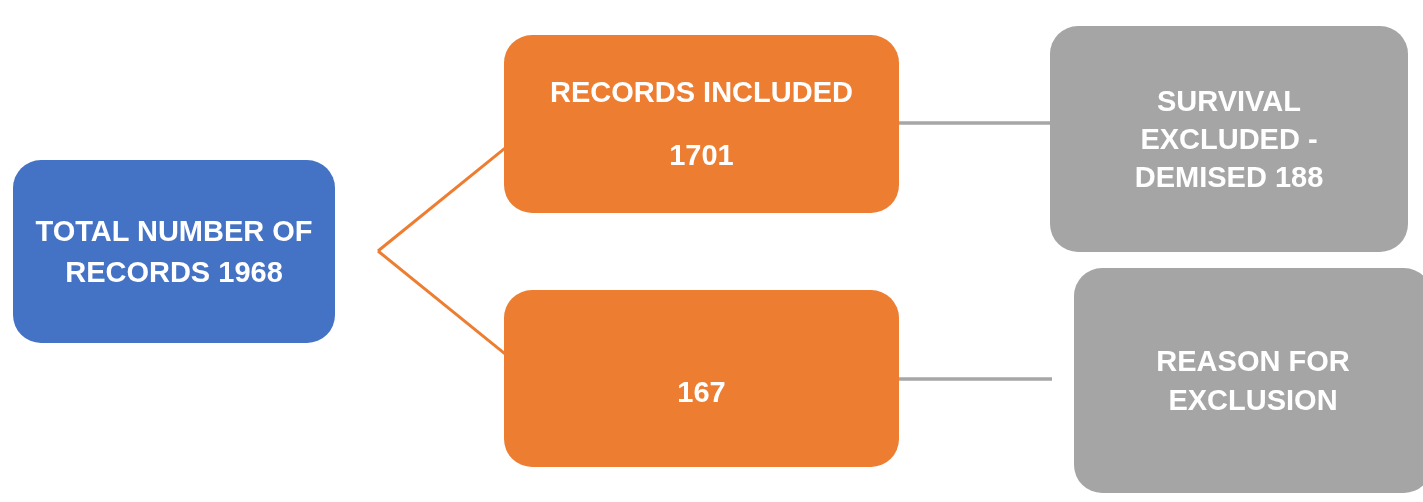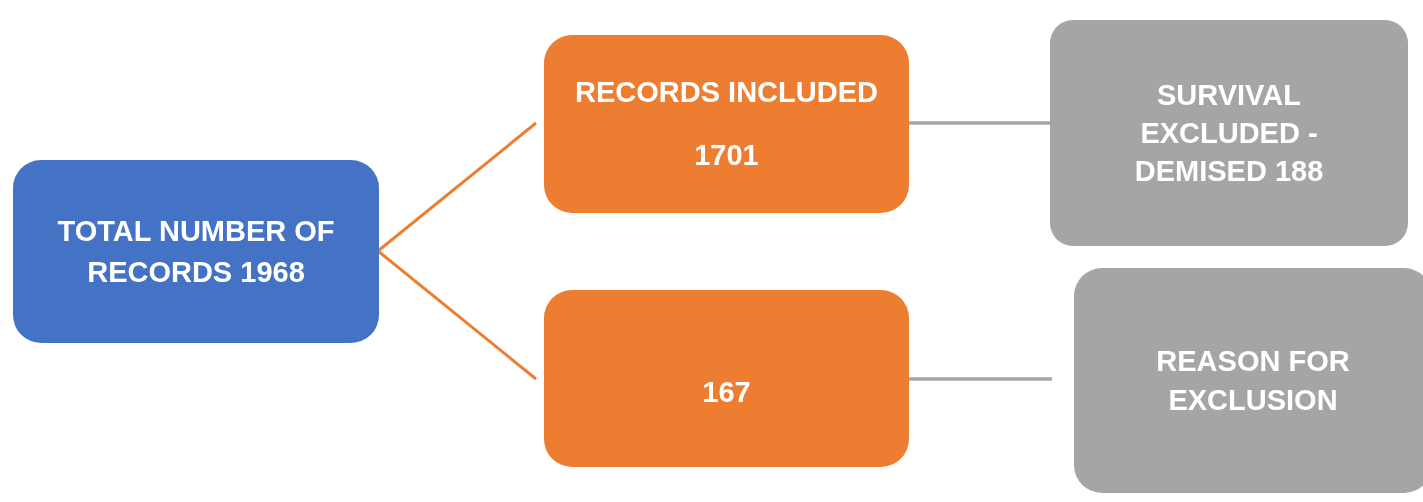--- a/index.html
+++ b/index.html
@@ -30,45 +30,45 @@
     flex-direction: column;
     align-items: center;
     justify-content: center;
     text-align: center;
     box-sizing: border-box;
     font-weight: 700;
   }
   .box-root {
     left: 13px;
     top: 160px;
-    width: 366px;
+    width: 322px;
     height: 183px;
     background: #4472C4;
     font-size: 29px;
     line-height: 1.38;
   }
   .box-branch {
-    left: 544px;
-    width: 365px;
+    left: 504px;
+    width: 395px;
     height: 178px;
     background: #ED7D31;
     font-size: 29px;
   }
   .box-branch-included { top: 35px; }
   .box-branch-excluded { top: 290px; height: 177px; }
   .branch-title { line-height: 1.2; }
   .branch-value { line-height: 1.2; margin-top: 28px; }
   .box-leaf {
     left: 1050px;
     width: 358px;
     background: #A5A5A5;
     font-size: 29px;
     line-height: 1.38;
   }
-  .box-leaf-survival { top: 20px; height: 226px; border-radius: 23px; }
+  .box-leaf-survival { top: 26px; height: 226px; }
   .box-leaf-exclusion { top: 268px; height: 225px; margin-left: 24px; }
   .leaf-heading { line-height: 1.32; }
   .leaf-detail {
     font-size: 22px;
     line-height: 1.25;
     margin-top: 18px;
   }
   .leaf-detail + .leaf-detail { margin-top: 16px; }
 </style>
 </head>

